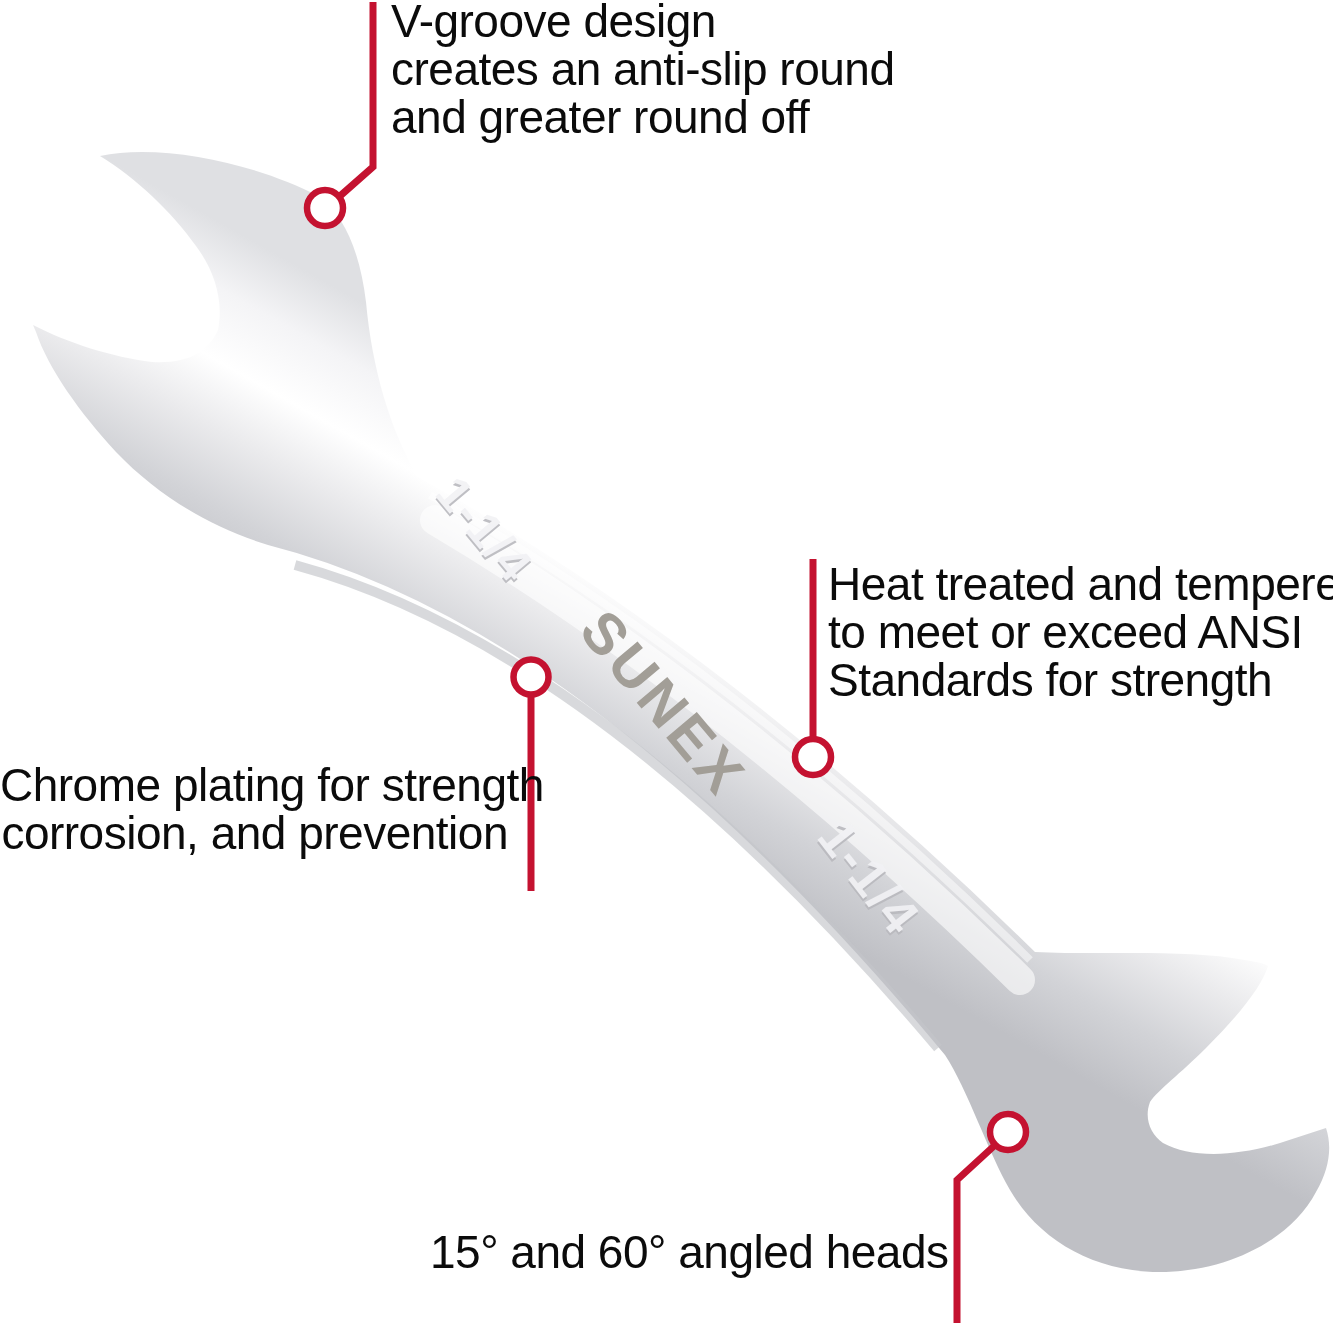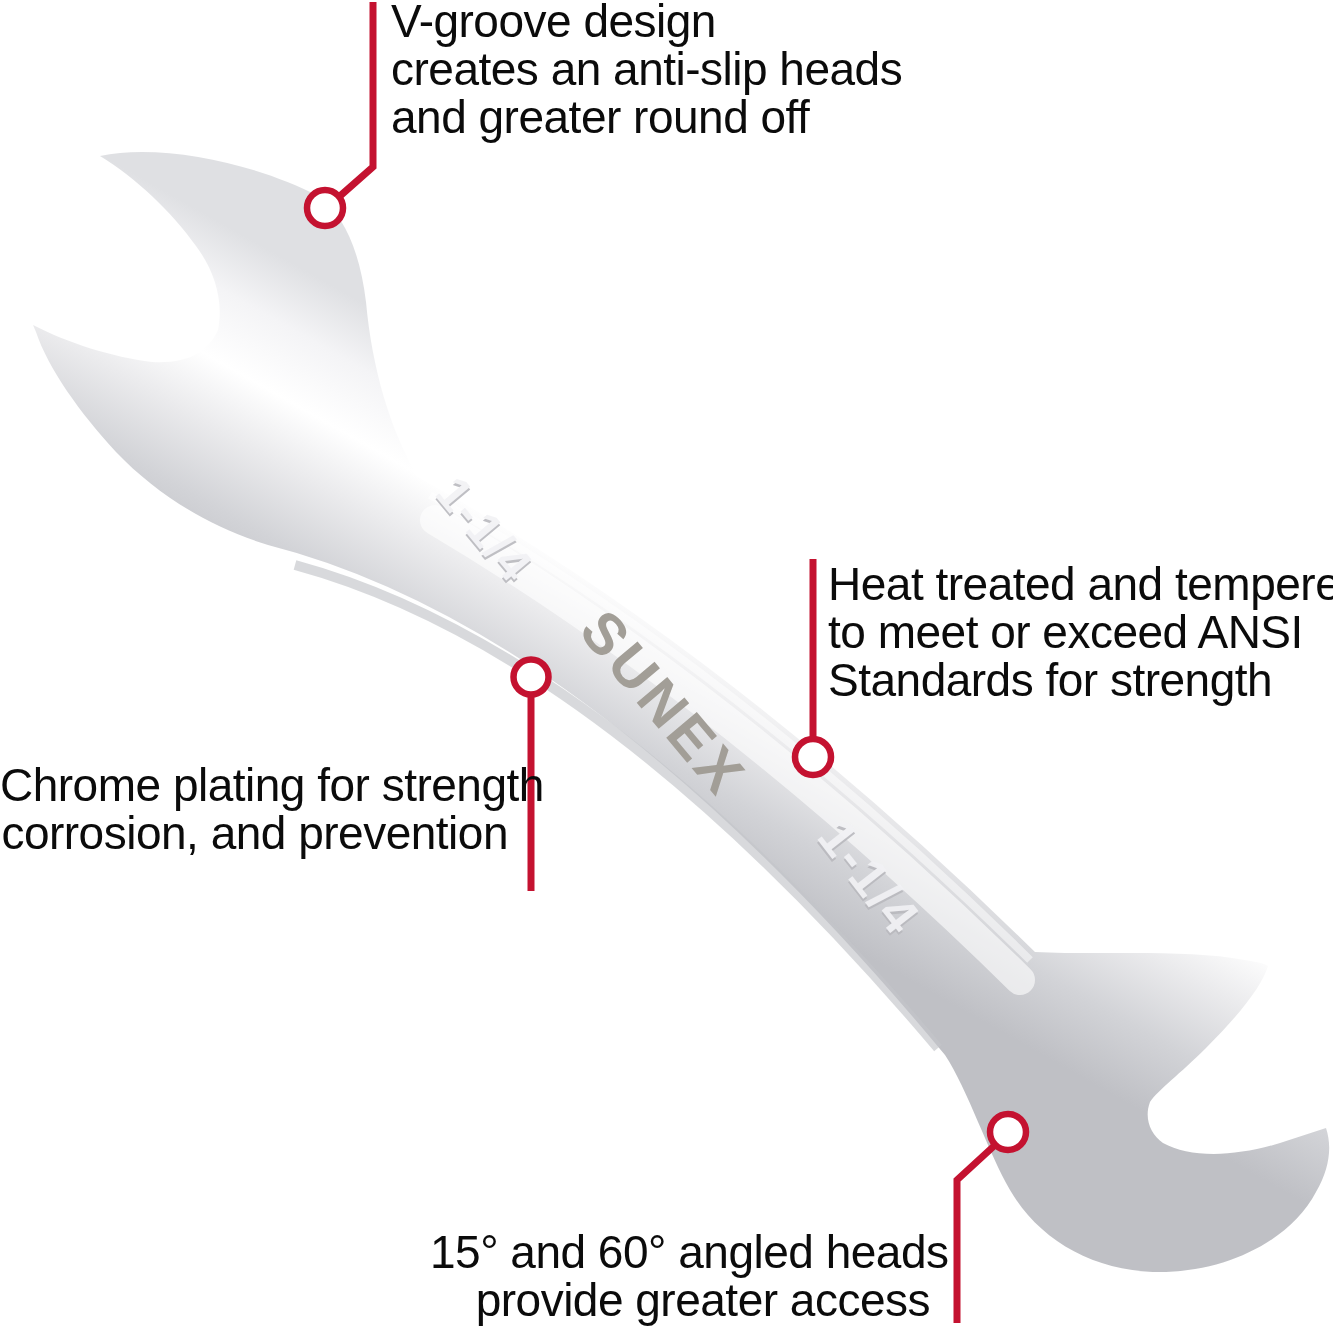--- a/index.html
+++ b/index.html
@@ -108,33 +108,32 @@
     </g>
 
     <g>
       <path d="M 957 1323 L 957 1180 L 994 1146" fill="none" stroke="#C41230" stroke-width="7"></path>
       <circle cx="1008" cy="1132" r="18" fill="#ffffff" stroke="#C41230" stroke-width="6.5"></circle>
     </g>
   </svg>
 
   <div class="callout" id="callout-v-groove">
     <span class="cl">V-groove design</span>
-    <span class="cl">creates an anti-slip heads</span>
+    <span class="cl">creates an anti-slip round</span>
     <span class="cl">and greater round off</span>
   </div>
 
   <div class="callout" id="callout-heat">
     <span class="cl">Heat treated and tempered</span>
     <span class="cl">to meet or exceed ANSI</span>
     <span class="cl">Standards for strength</span>
   </div>
 
   <div class="callout align-right" id="callout-chrome">
     <span class="cl">Chrome plating for strength</span>
     <span class="cl">corrosion, and prevention</span>
   </div>
 
   <div class="callout align-right" id="callout-heads">
     <span class="cl">15° and 60° angled heads</span>
-    <span class="cl">provide greater access</span>
   </div>
 
 </div>
 
 </body></html>

